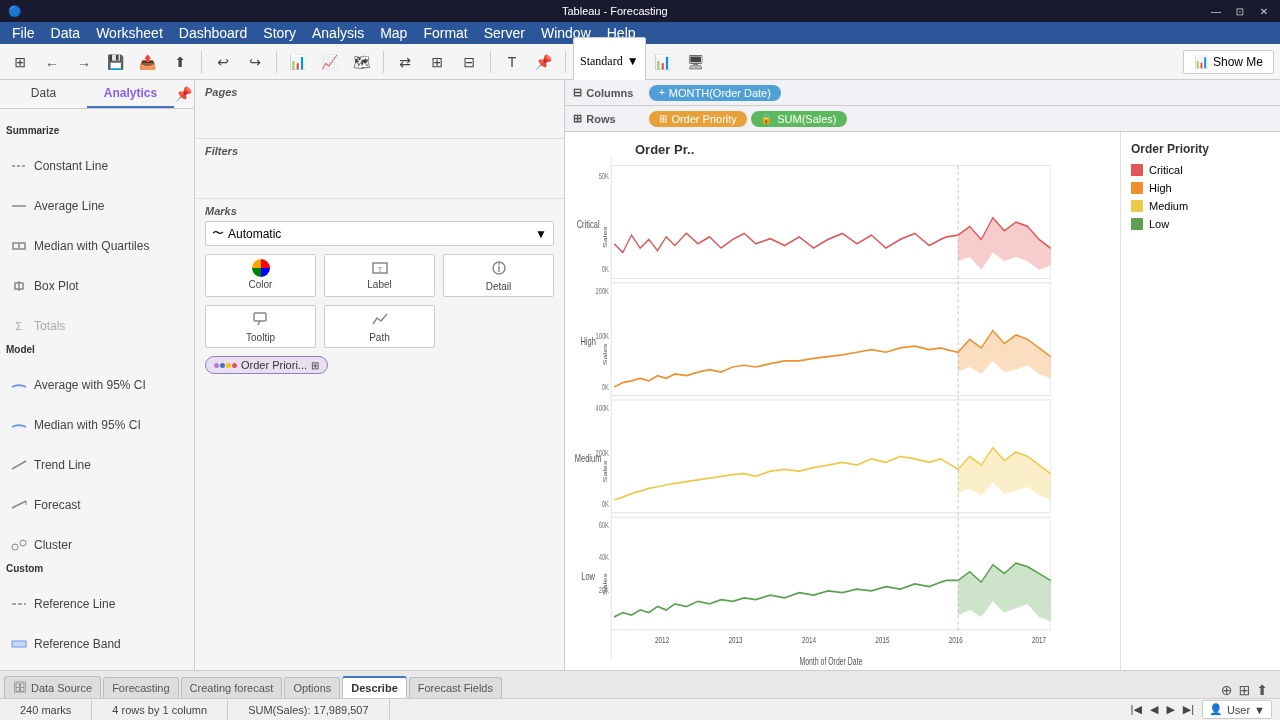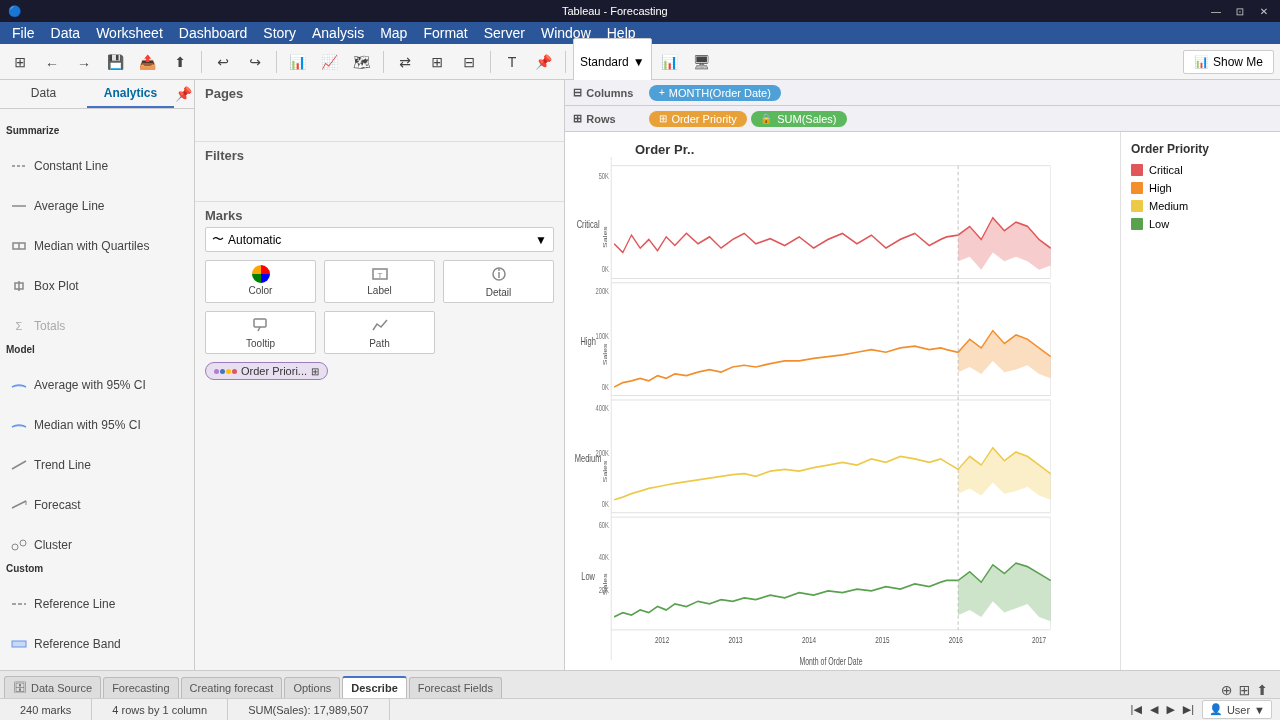--- a/index.html
+++ b/index.html
@@ -22,33 +22,33 @@
     .toolbar-spacer { flex: 1; }
     .show-me-btn { display: flex; align-items: center; gap: 4px; padding: 4px 10px; border: 1px solid #ccc; border-radius: 2px; cursor: pointer; background: white; font-size: 12px; }
 
     
     .main-content { display: flex; flex: 1; overflow: hidden; }
 
     
     .left-sidebar { width: 195px; background: #f5f5f5; border-right: 1px solid #ccc; display: flex; flex-direction: column; overflow: hidden; }
     .sidebar-tabs { display: flex; border-bottom: 1px solid #ccc; }
     .sidebar-tab { flex: 1; padding: 6px 4px; text-align: center; cursor: pointer; font-size: 12px; color: #444; border-bottom: 2px solid transparent; }
-    .sidebar-tab.active { border-bottom: 2px solid #4472c4; color: #0369a1; font-weight: bold; }
+    .sidebar-tab.active { border-bottom: 2px solid #4472c4; color: #8b5cf6; font-weight: bold; }
     .sidebar-content { flex: 1; overflow-y: auto; padding: 8px 6px; }
     .sidebar-section-title { font-weight: bold; font-size: 10px; color: #333; margin: 8px 0 4px 0; }
     .sidebar-item { display: flex; align-items: center; gap: 6px; padding: 3px 4px; cursor: pointer; border-radius: 2px; color: #444; font-size: 12px; margin-top: 20px; }
     .sidebar-item-icon { width: 18px; height: 14px; display: flex; align-items: center; justify-content: center; }
     .sidebar-item.disabled { color: #aaa; cursor: default; }
 
     
     .middle-panel { width: 370px; background: #f5f5f5; border-right: 1px solid #ccc; display: flex; flex-direction: column; }
 
     
     .pages-section { padding: 6px 10px; border-bottom: 1px solid #ddd; }
-    .section-label { font-size: 13px; font-weight: bold; color: #555; margin-bottom: 4px; }
+    .section-label { font-size: 11px; font-weight: bold; color: #555; margin-bottom: 4px; font-style: italic; }
     .pages-content { height: 30px; }
 
     
     .filters-section { padding: 6px 10px; border-bottom: 1px solid #ddd; min-height: 60px; }
 
     
     .marks-section { padding: 6px 10px; flex: 1; }
     .marks-dropdown { display: flex; align-items: center; gap: 4px; border: 1px solid #ccc; border-radius: 2px; padding: 3px 6px; background: white; margin-bottom: 8px; font-size: 12px; cursor: pointer; }
     .marks-grid { display: grid; grid-template-columns: 1fr 1fr 1fr; gap: 8px; margin-bottom: 8px; }
     .marks-btn { display: flex; flex-direction: column; align-items: center; padding: 4px; border: 1px solid #ccc; border-radius: 2px; cursor: pointer; background: white; font-size: 10px; color: #444; gap: 2px; }
@@ -130,21 +130,21 @@
   <div class="toolbar-btn">📈</div>
   <div class="toolbar-btn">🗺</div>
   <div class="toolbar-divider"></div>
   <div class="toolbar-btn">⇄</div>
   <div class="toolbar-btn">⊞</div>
   <div class="toolbar-btn">⊟</div>
   <div class="toolbar-divider"></div>
   <div class="toolbar-btn">T</div>
   <div class="toolbar-btn">📌</div>
   <div class="toolbar-divider"></div>
-  <div style="display:flex;align-items:center;gap:4px;border:1px solid #ccc;border-radius:2px;padding:16px 6px;background:white;cursor:pointer;">
+  <div style="display:flex;align-items:center;gap:4px;border:1px solid #ccc;border-radius:2px;padding:16px 6px;background:white;cursor:pointer;font-family:Liberation Serif, serif;">
     <span>Standard</span>
     <span>▼</span>
   </div>
   <div class="toolbar-btn">📊</div>
   <div class="toolbar-btn">🖥</div>
   <div class="toolbar-spacer"></div>
   <div class="show-me-btn">
     <span>📊</span>
     <span>Show Me</span>
   </div>

